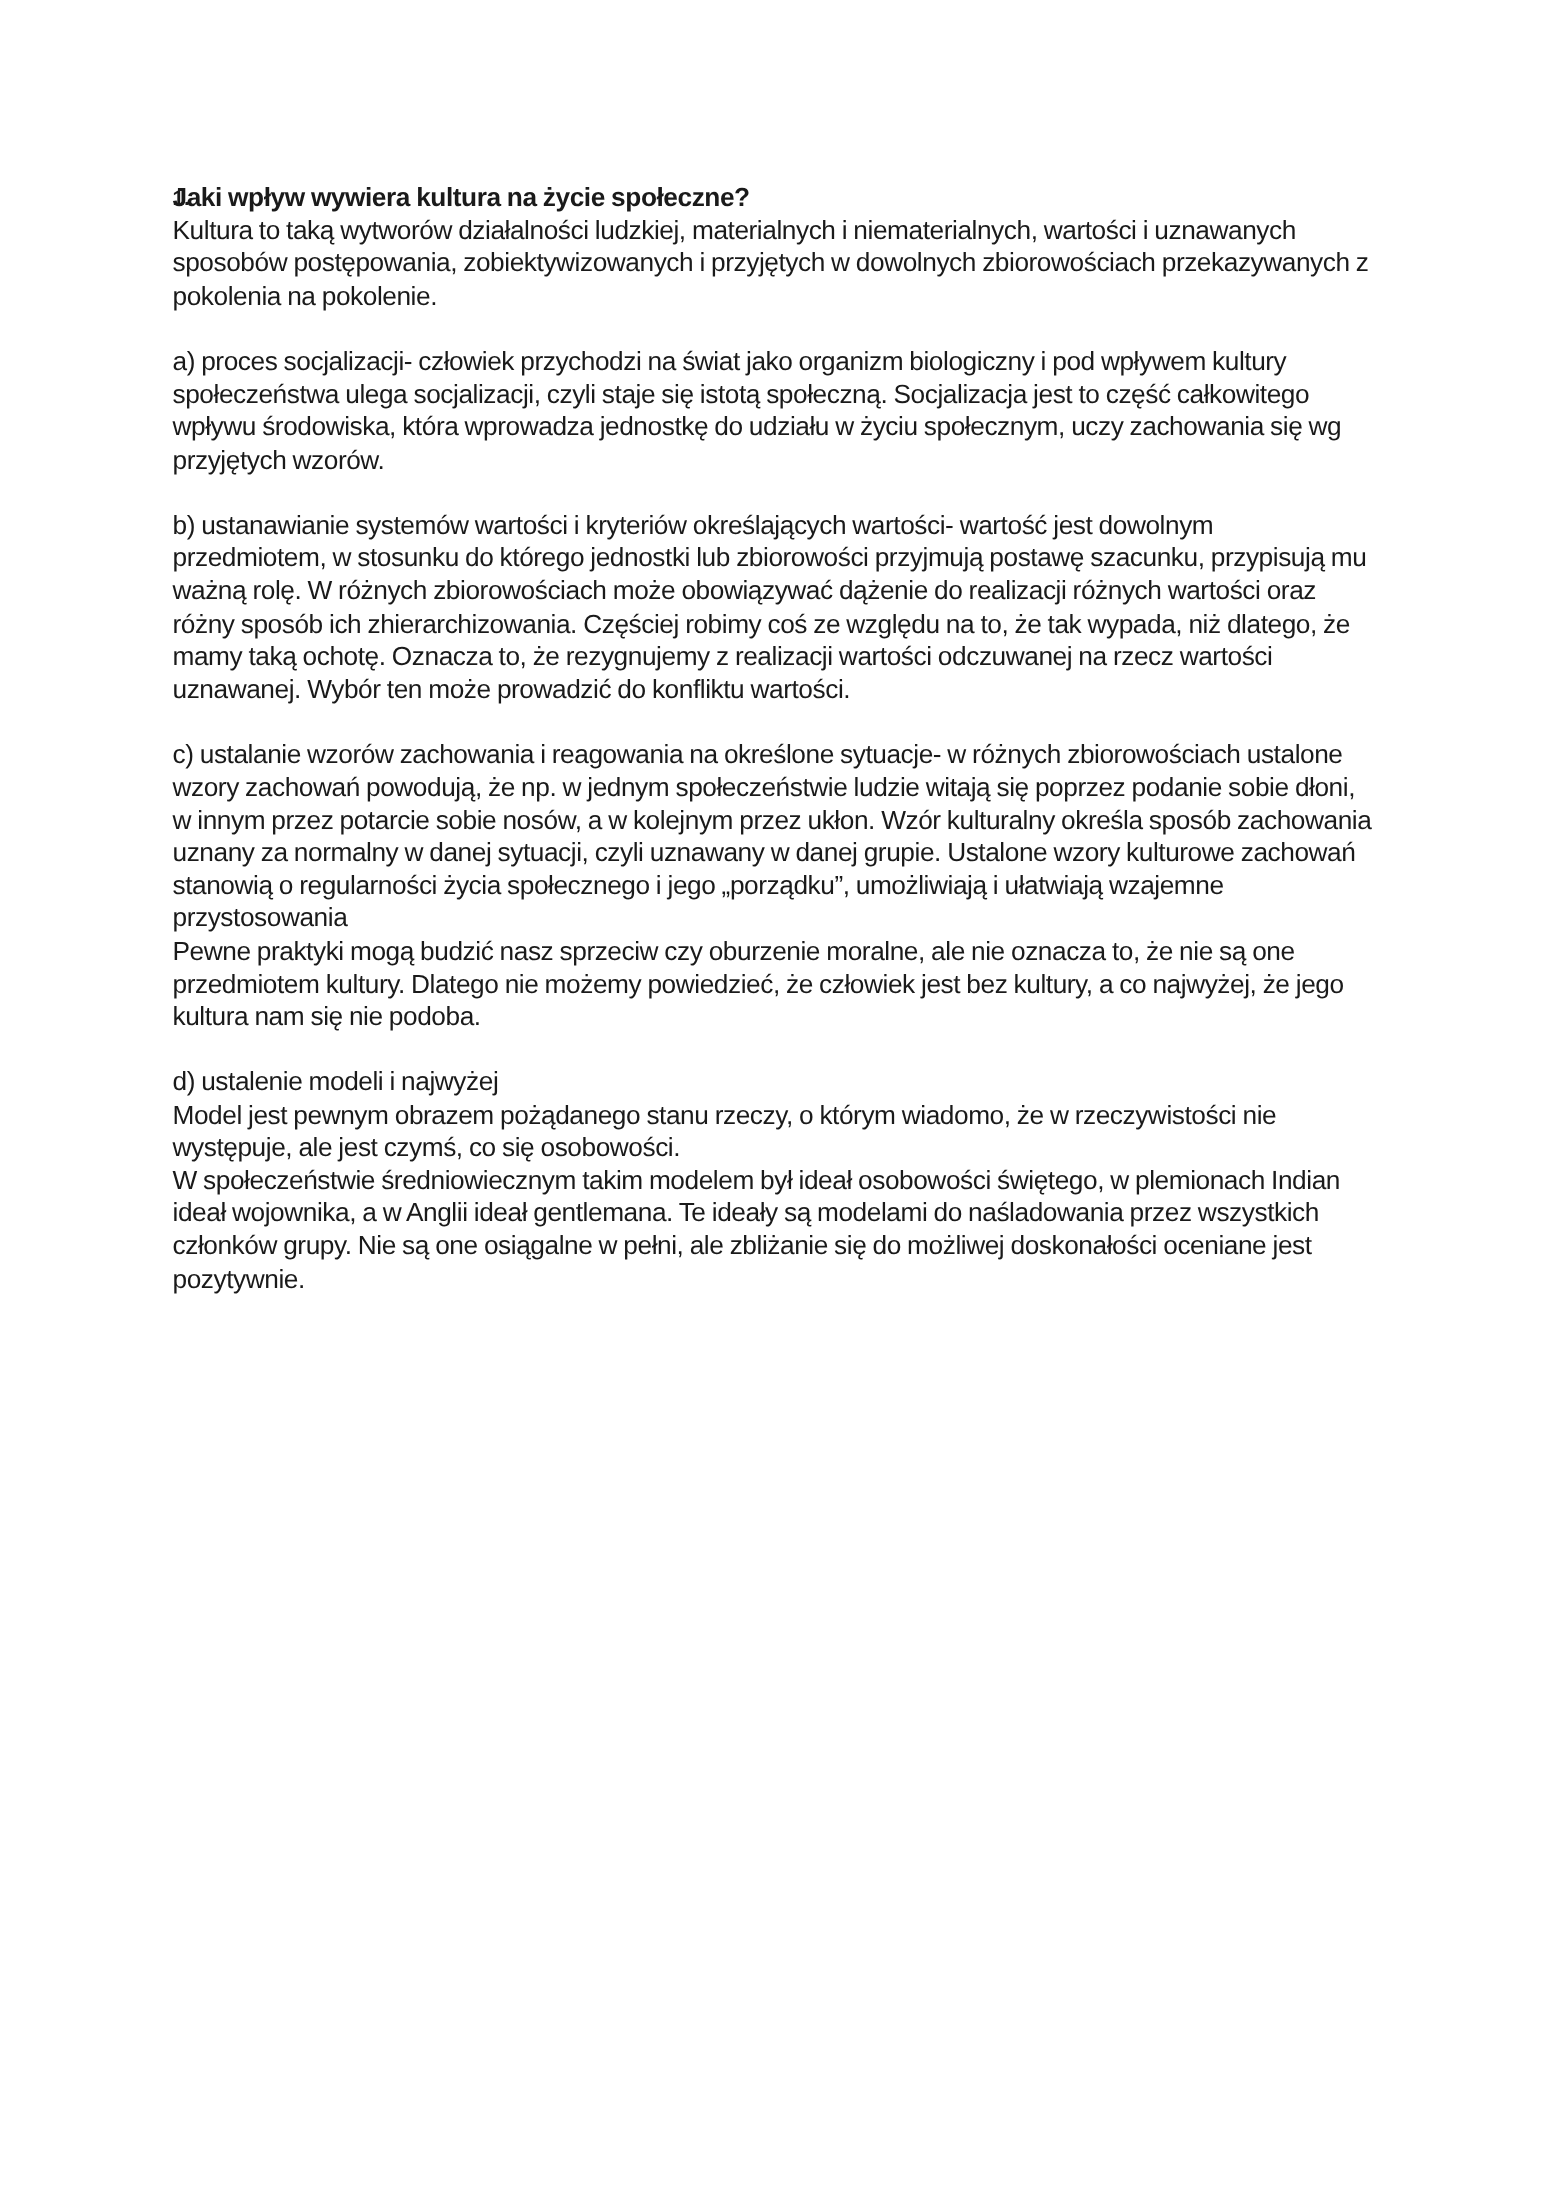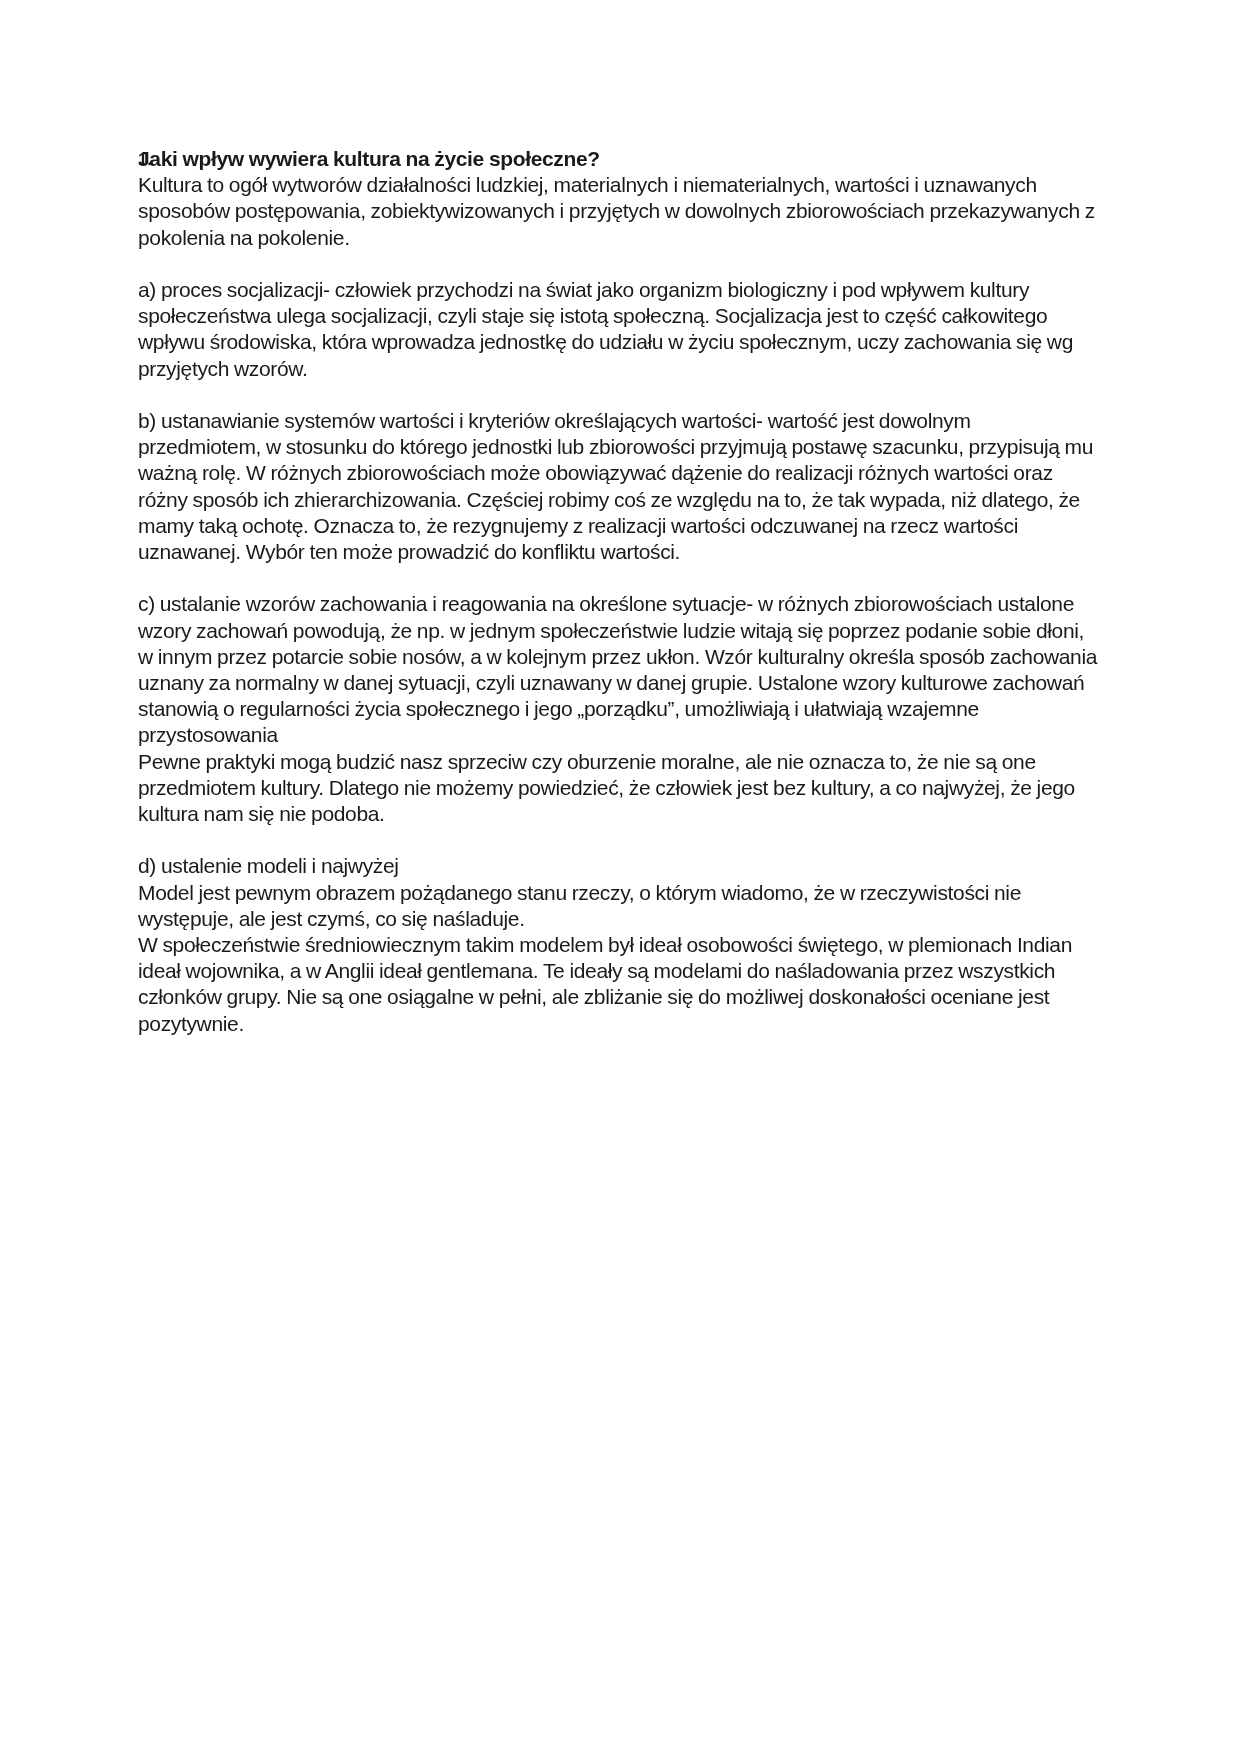--- a/index.html
+++ b/index.html
@@ -55,31 +55,31 @@
     }
   </style>
 </head>
 <body>
 
 <div class="page">
   <div class="item">
     <span class="num">1.</span>
     <div class="content">
       <p class="heading">Jaki wpływ wywiera kultura na życie społeczne?</p>
-      <p class="para">Kultura to ogół wytworów działalności ludzkiej, materialnych i niematerialnych, wartości i uznawanych sposobów postępowania, zobiektywizowanych i przyjętych w dowolnych zbiorowościach przekazywanych z pokolenia na pokolenie.</p>
+      <p class="para">Kultura to taką wytworów działalności ludzkiej, materialnych i niematerialnych, wartości i uznawanych sposobów postępowania, zobiektywizowanych i przyjętych w dowolnych zbiorowościach przekazywanych z pokolenia na pokolenie.</p>
       <div class="gap"></div>
 
       <p class="para">a) proces socjalizacji- człowiek przychodzi na świat jako organizm biologiczny i pod wpływem kultury społeczeństwa ulega socjalizacji, czyli staje się istotą społeczną. Socjalizacja jest to część całkowitego wpływu środowiska, która wprowadza jednostkę do udziału w życiu społecznym, uczy zachowania się wg przyjętych wzorów.</p>
       <div class="gap"></div>
 
       <p class="para">b) ustanawianie systemów wartości i kryteriów określających wartości- wartość jest dowolnym przedmiotem, w stosunku do którego jednostki lub zbiorowości przyjmują postawę szacunku, przypisują mu ważną rolę. W różnych zbiorowościach może obowiązywać dążenie do realizacji różnych wartości oraz różny sposób ich zhierarchizowania. Częściej robimy coś ze względu na to, że tak wypada, niż dlatego, że mamy taką ochotę. Oznacza to, że rezygnujemy z realizacji wartości odczuwanej na rzecz wartości uznawanej. Wybór ten może prowadzić do konfliktu wartości.</p>
       <div class="gap"></div>
 
       <p class="para">c) ustalanie wzorów zachowania i reagowania na określone sytuacje- w różnych zbiorowościach ustalone wzory zachowań powodują, że np. w jednym społeczeństwie ludzie witają się poprzez podanie sobie dłoni, w innym przez potarcie sobie nosów, a w kolejnym przez ukłon. Wzór kulturalny określa sposób zachowania uznany za normalny w danej sytuacji, czyli uznawany w danej grupie. Ustalone wzory kulturowe zachowań stanowią o regularności życia społecznego i jego „porządku”, umożliwiają i ułatwiają wzajemne przystosowania</p>
       <p class="para">Pewne praktyki mogą budzić nasz sprzeciw czy oburzenie moralne, ale nie oznacza to, że nie są one przedmiotem kultury. Dlatego nie możemy powiedzieć, że człowiek jest bez kultury, a co najwyżej, że jego kultura nam się nie podoba.</p>
       <div class="gap"></div>
 
       <p class="para">d) ustalenie modeli i najwyżej</p>
-      <p class="para">Model jest pewnym obrazem pożądanego stanu rzeczy, o którym wiadomo, że w rzeczywistości nie występuje, ale jest czymś, co się naśladuje.</p>
+      <p class="para">Model jest pewnym obrazem pożądanego stanu rzeczy, o którym wiadomo, że w rzeczywistości nie występuje, ale jest czymś, co się osobowości.</p>
       <p class="para">W społeczeństwie średniowiecznym takim modelem był ideał osobowości świętego, w plemionach Indian ideał wojownika, a w Anglii ideał gentlemana. Te ideały są modelami do naśladowania przez wszystkich członków grupy. Nie są one osiągalne w pełni, ale zbliżanie się do możliwej doskonałości oceniane jest pozytywnie.</p>
     </div>
   </div>
 </div>
 
 </body></html>

